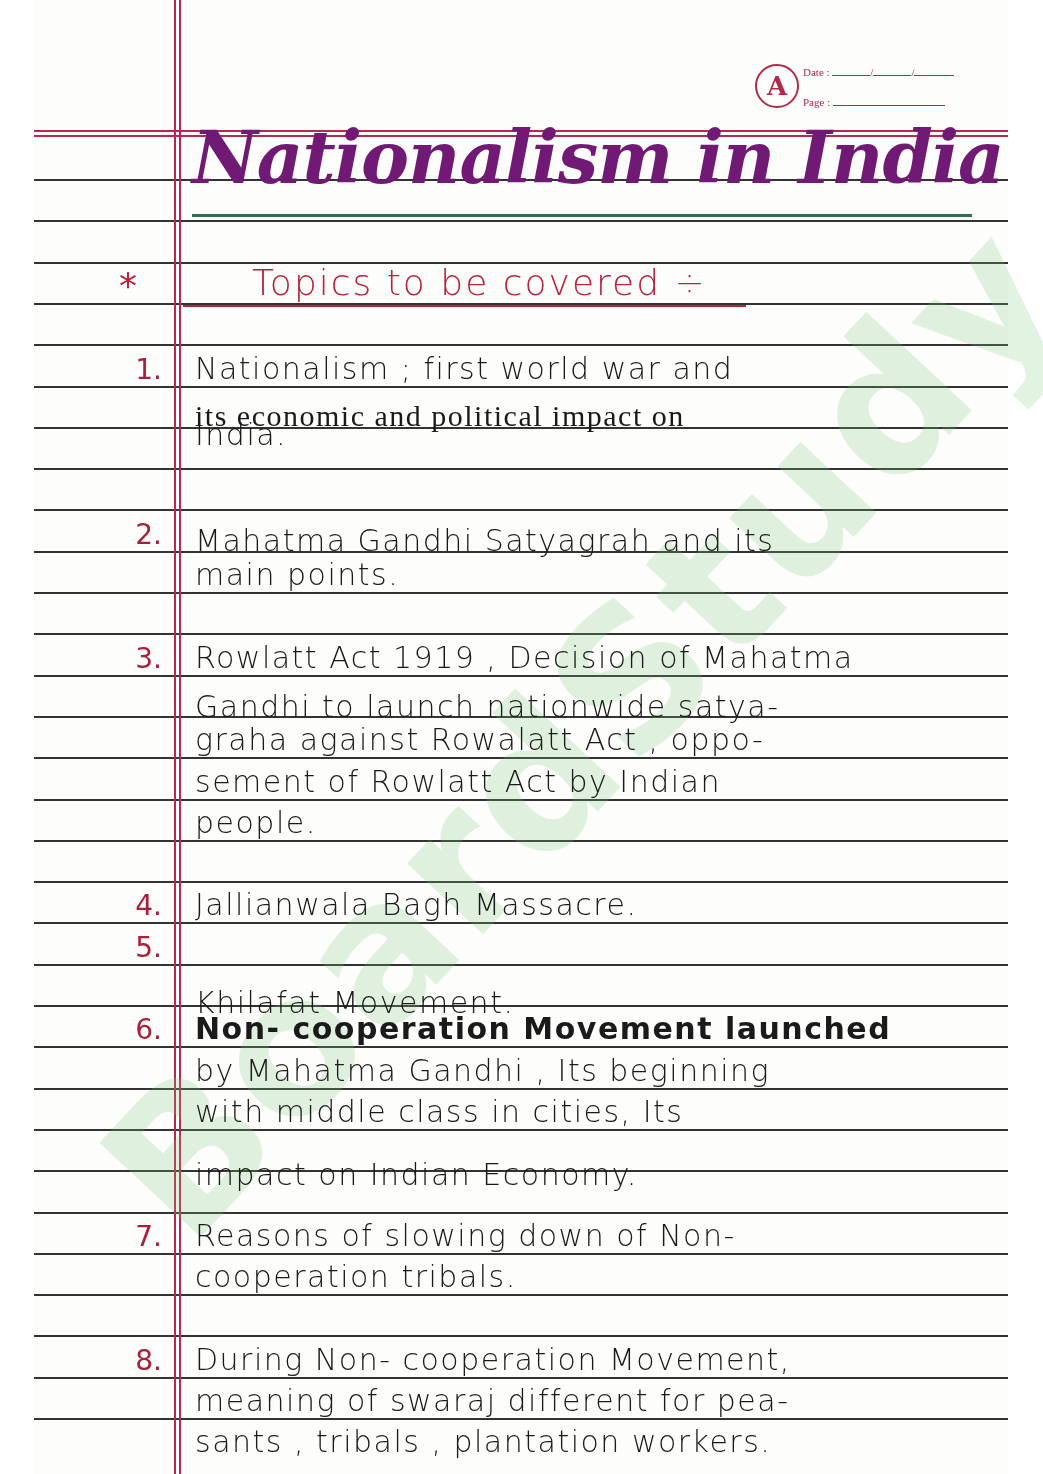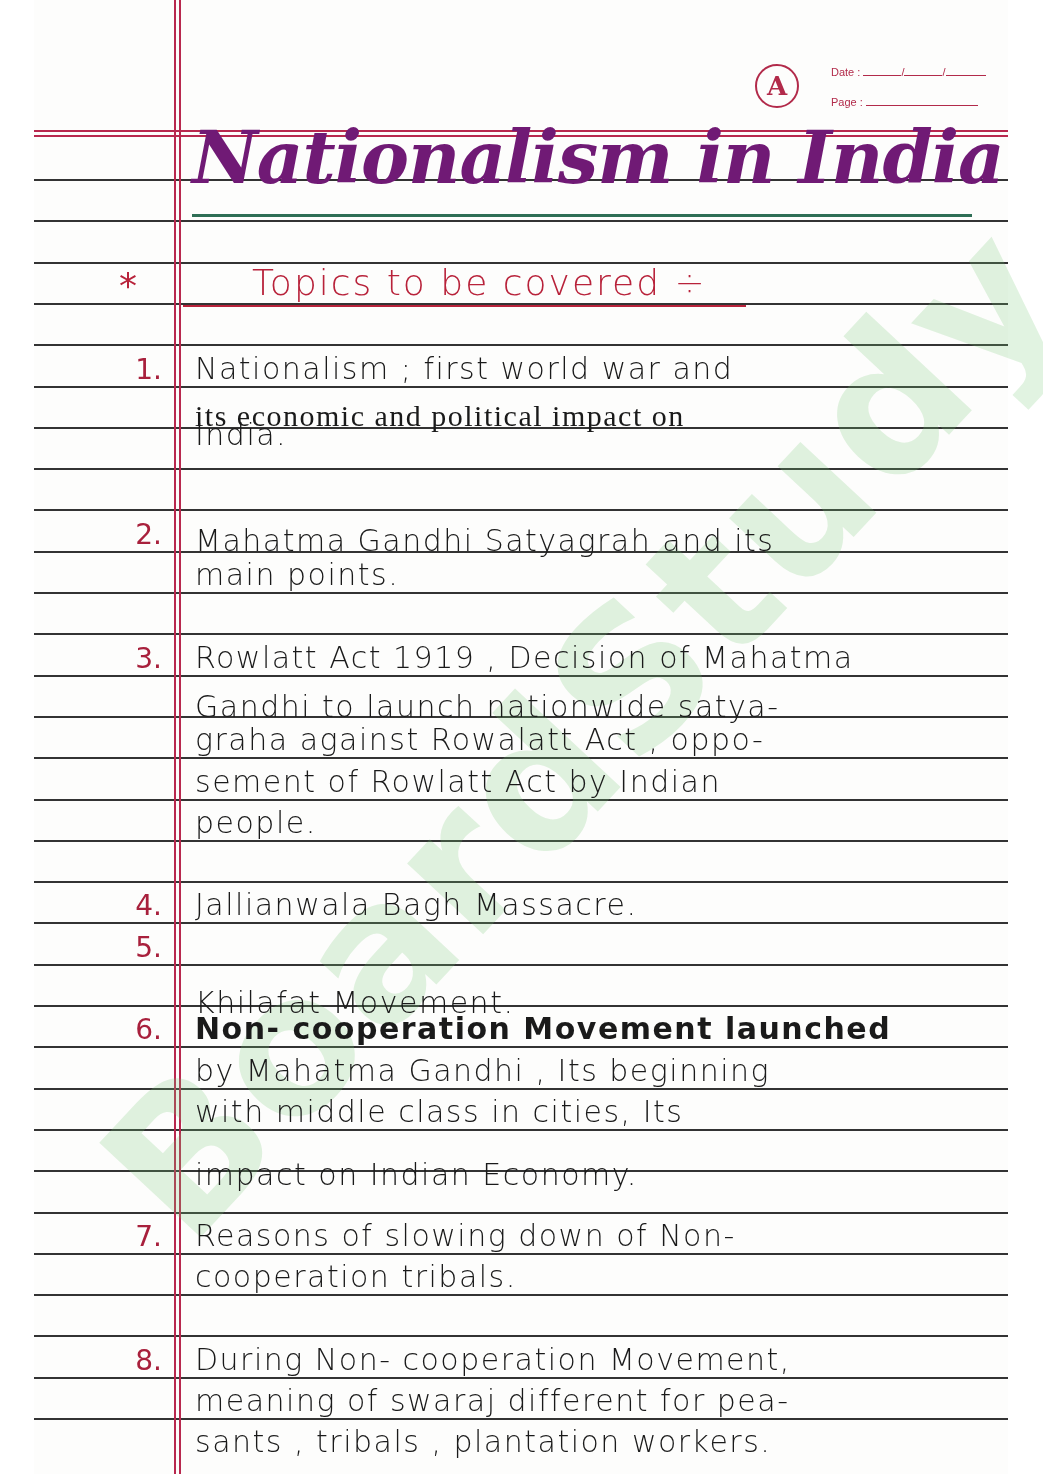--- a/index.html
+++ b/index.html
@@ -25,22 +25,21 @@
     background: #b8284e;
   }
   .brand {
     position: absolute; left: 755px; top: 64px; width: 40px; height: 40px;
     border: 2px solid #b22a4a; border-radius: 50%;
     color: #b22a4a; font-family: "DejaVu Serif", serif; font-size: 26px;
     text-align: center; line-height: 40px; font-weight: bold;
   }
   .meta {
     position: absolute; left: 803px; font-size: 11px; color: #b22a4a;
-    font-family: Liberation Sans, sans-serif;
-    margin-left: 28px;
+    font-family: Liberation Serif, serif;
   }
   .meta .fill {
     display: inline-block; border-bottom: 1px solid #b22a4a; height: 8px; vertical-align: baseline;
   }
   .title {
     position: absolute; left: 192px; top: 122px; 
     font-family: "DejaVu Serif", serif; font-style: italic; font-weight: bold;
     font-size: 72px; letter-spacing: -1px; color: #701a75; white-space: nowrap;
     line-height: 1;
   }

